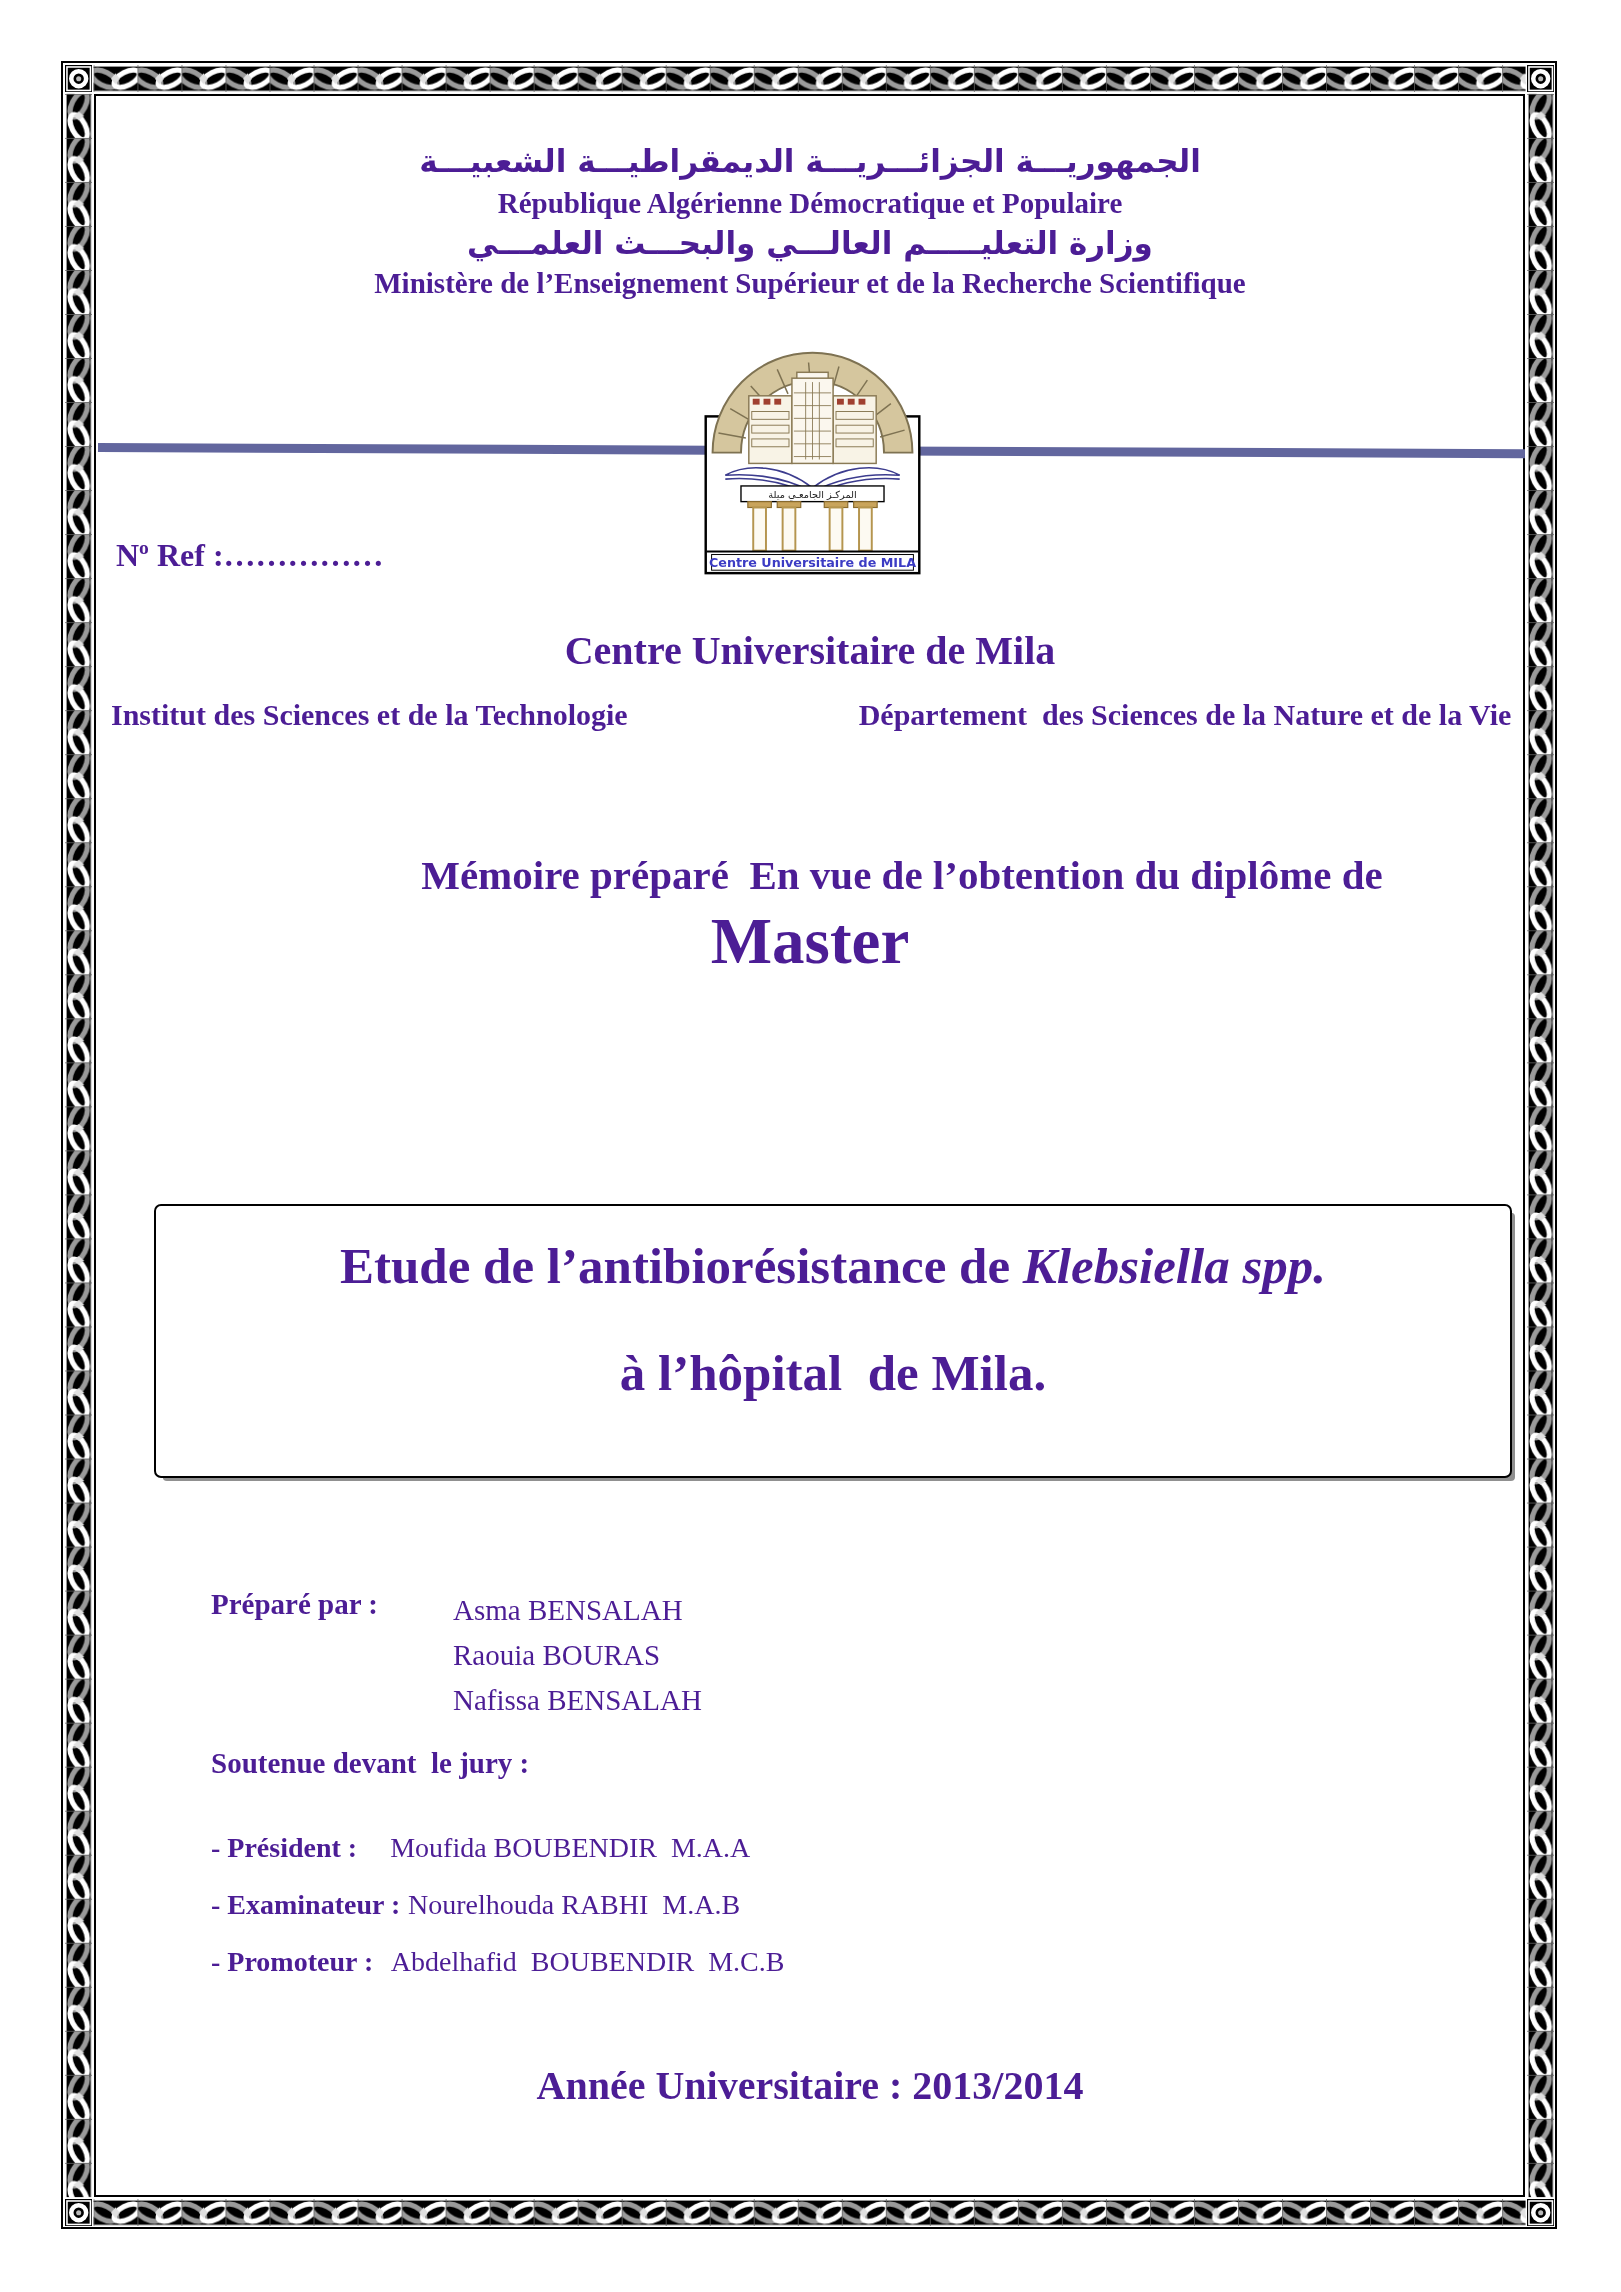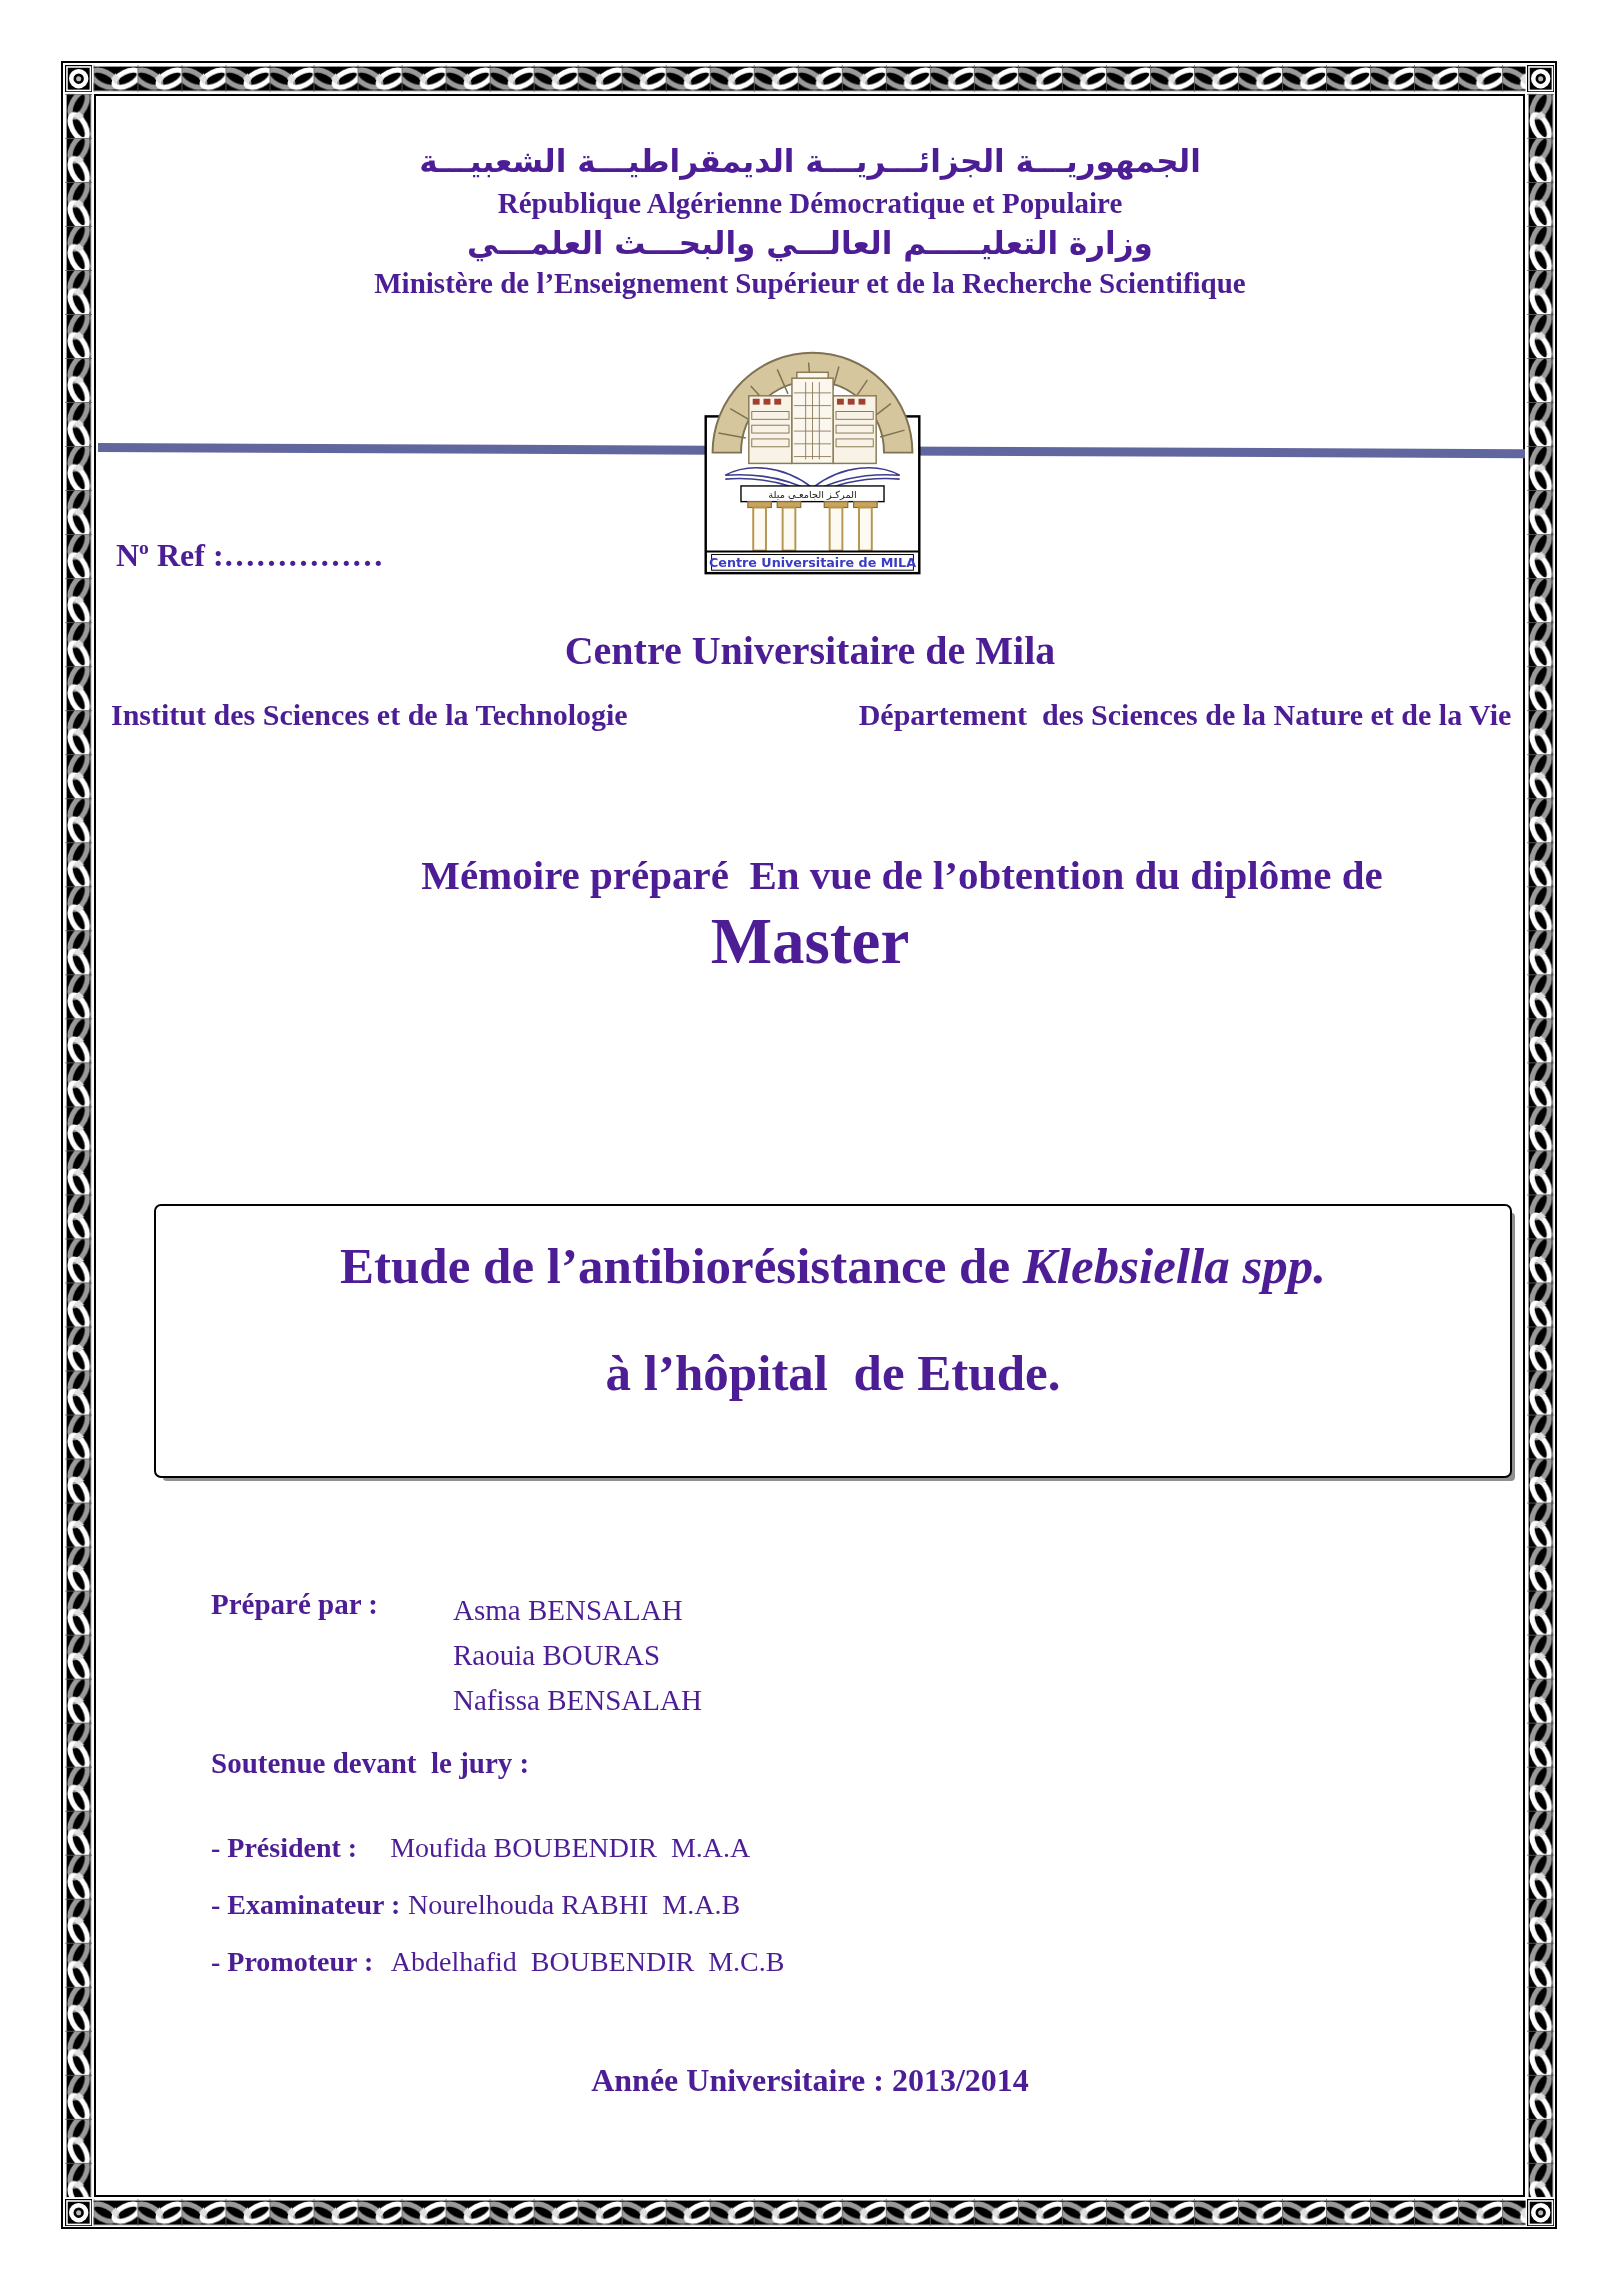--- a/index.html
+++ b/index.html
@@ -49,21 +49,21 @@
   .title-l1{margin-top:31px;text-align:center;font-size:51px;font-weight:700;}
   .title-l1 .it{font-style:italic;}
   .title-l2{margin-top:49px;text-align:center;font-size:51px;font-weight:700;}
 
   .prep-label{left:211px;top:1588px;font-size:29px;font-weight:700;}
   .prep-names{left:453px;top:1588px;font-size:29px;line-height:45px;}
   .soutenue{left:211px;top:1747px;font-size:29px;font-weight:700;}
   .jury{left:211px;top:1819px;font-size:28px;line-height:57px;}
   .jury .role{font-weight:700;}
   .jury .n0{margin-left:33px;} .jury .n1{margin-left:7.8px;} .jury .n2{margin-left:17.6px;}
-  .annee{left:95px;top:2062px;width:1430px;text-align:center;font-size:32px;font-weight:700;}
+  .annee{left:95px;top:2062px;width:1430px;text-align:center;font-size:40px;font-weight:700;}
 </style>
 </head>
 <body>
 
 <div class="page">
 
   <svg width="0" height="0" style="position:absolute" aria-hidden="true">
     <defs>
       <pattern id="chainH" width="45" height="28" patternUnits="userSpaceOnUse">
         <rect width="45" height="28" fill="#000"></rect>
@@ -217,21 +217,21 @@
   <div class="abs inst-row">
     <span class="keep">Institut des Sciences et de la Technologie</span>
     <span class="keep">Département  des Sciences de la Nature et de la Vie</span>
   </div>
 
   <div class="abs memoire keep">Mémoire préparé  En vue de l’obtention du diplôme de</div>
   <div class="abs master">Master</div>
 
   <div class="abs title-box">
     <div class="title-l1"><span class="keep">Etude de l’antibiorésistance de </span><span class="it">Klebsiella spp.</span></div>
-    <div class="title-l2 keep">à l’hôpital  de Etude.</div>
+    <div class="title-l2 keep">à l’hôpital  de Mila.</div>
   </div>
 
   <div class="abs prep-label keep">Préparé par :</div>
   <div class="abs prep-names">
     <div>Asma BENSALAH</div>
     <div>Raouia BOURAS</div>
     <div>Nafissa BENSALAH</div>
   </div>
 
   <div class="abs soutenue keep">Soutenue devant  le jury :</div>

